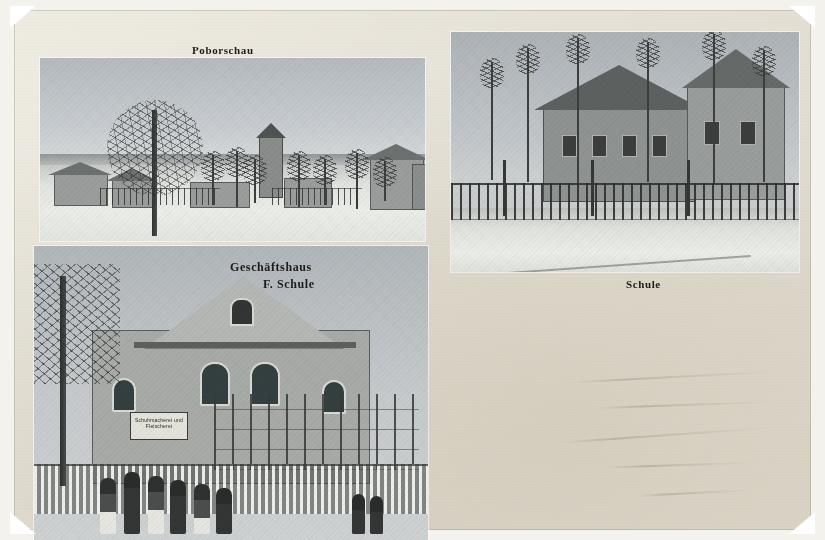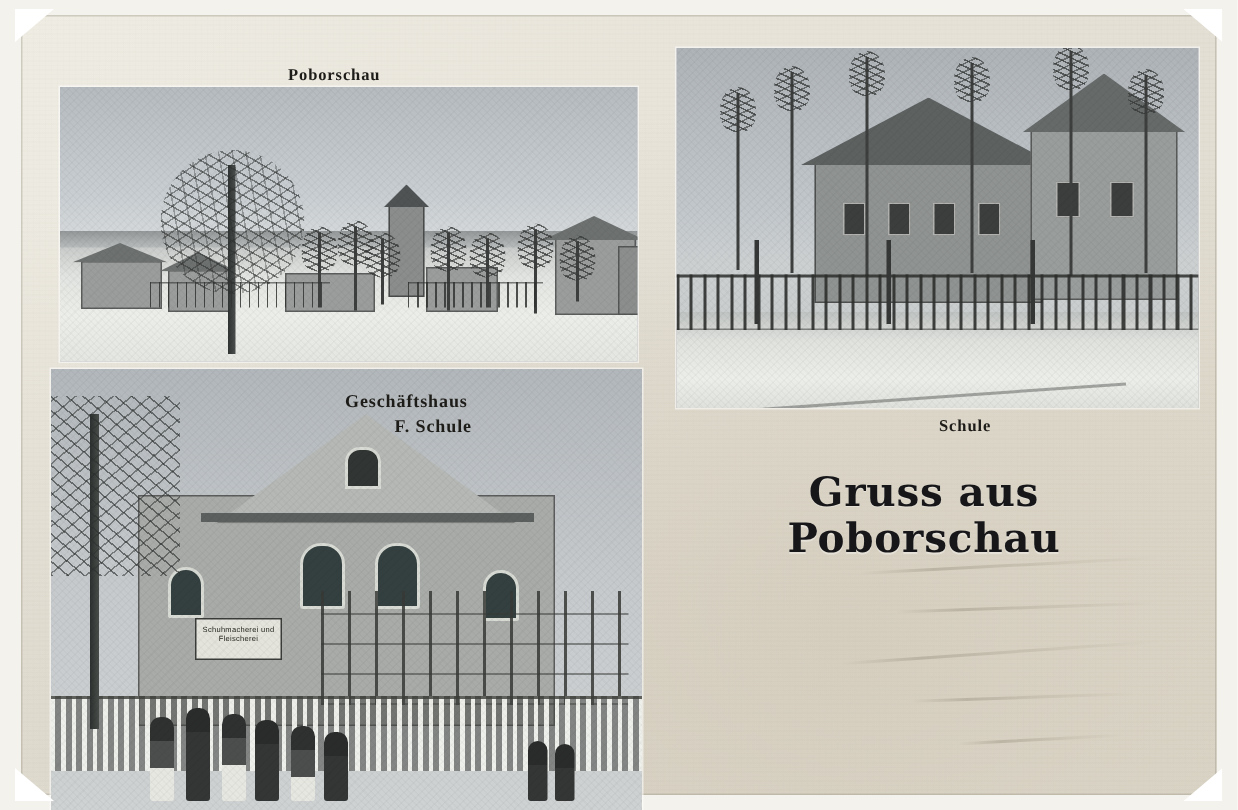--- a/index.html
+++ b/index.html
@@ -442,21 +442,20 @@
       <div class="person dark" style="left:182px; height:46px;"></div>
       <div class="person dark" style="left:318px; height:40px; width:13px;"></div>
       <div class="person dark" style="left:336px; height:38px; width:13px;"></div>
 
       <div class="grainy"></div>
     </div>
     <div class="caption" id="caption-geschaeft-1">Geschäftshaus</div>
     <div class="caption" id="caption-geschaeft-2">F. Schule</div>
 
     <div id="greeting">
-      <div class="main">Gruss aus Poborschau</div>
     </div>
 
     <div class="handwriting">
       <div class="hw-line" style="left:30px; top:8px;  width:200px; transform:rotate(-3deg);"></div>
       <div class="hw-line" style="left:54px; top:36px; width:176px; transform:rotate(-2deg);"></div>
       <div class="hw-line" style="left:18px; top:66px; width:214px; transform:rotate(-4deg);"></div>
       <div class="hw-line" style="left:64px; top:96px; width:150px; transform:rotate(-2deg);"></div>
       <div class="hw-line" style="left:96px; top:124px; width:110px; transform:rotate(-3deg);"></div>
     </div>
   </div>

